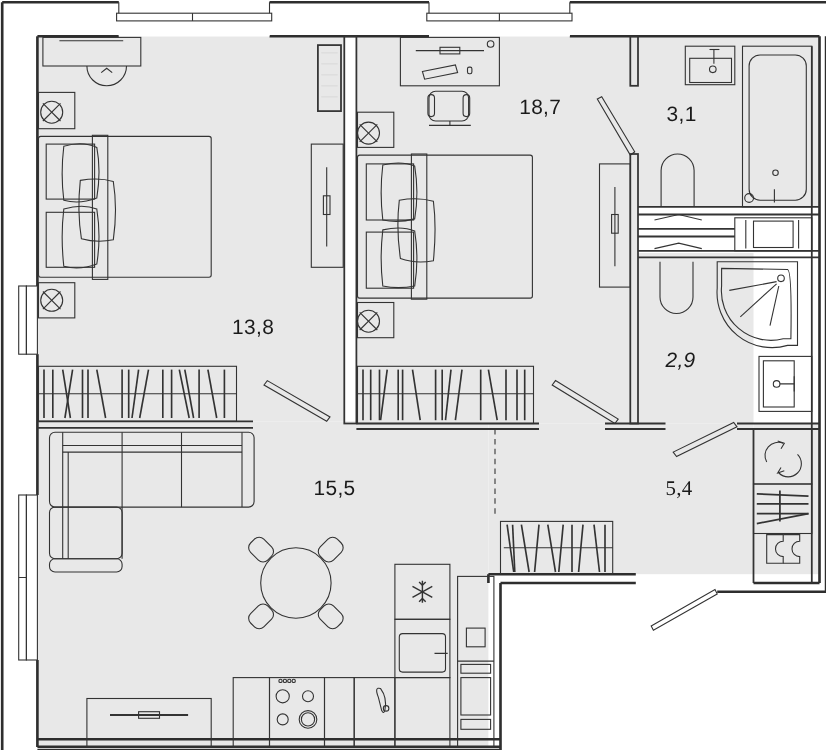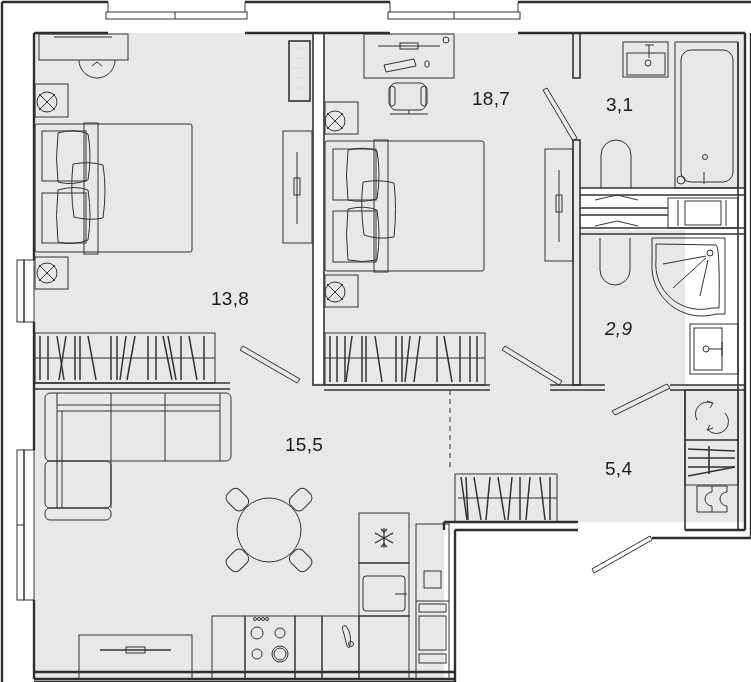--- a/index.html
+++ b/index.html
@@ -396,13 +396,13 @@
     <rect class="lt" x="419" y="616" width="27" height="34"></rect>
     <rect class="lt" x="419" y="654" width="27" height="9"></rect>
   </g>
 </svg>
 
 <span class="room-label" style="left:211px;top:272px;margin-top:16px;">13,8</span>
 <span class="room-label" style="left:472px;top:88px;">18,7</span>
 <span class="room-label" style="left:606px;top:94px;">3,1</span>
 <span class="room-label" style="left:605px;top:318px;font-style:italic;">2,9</span>
 <span class="room-label" style="left:285px;top:434px;">15,5</span>
-<span class="room-label" style="left:605px;top:458px;">5,4</span>
+<span class="room-label" style="left:605px;top:434px;font-family:Liberation Serif, serif;">5,4</span>
 
 </body></html>

